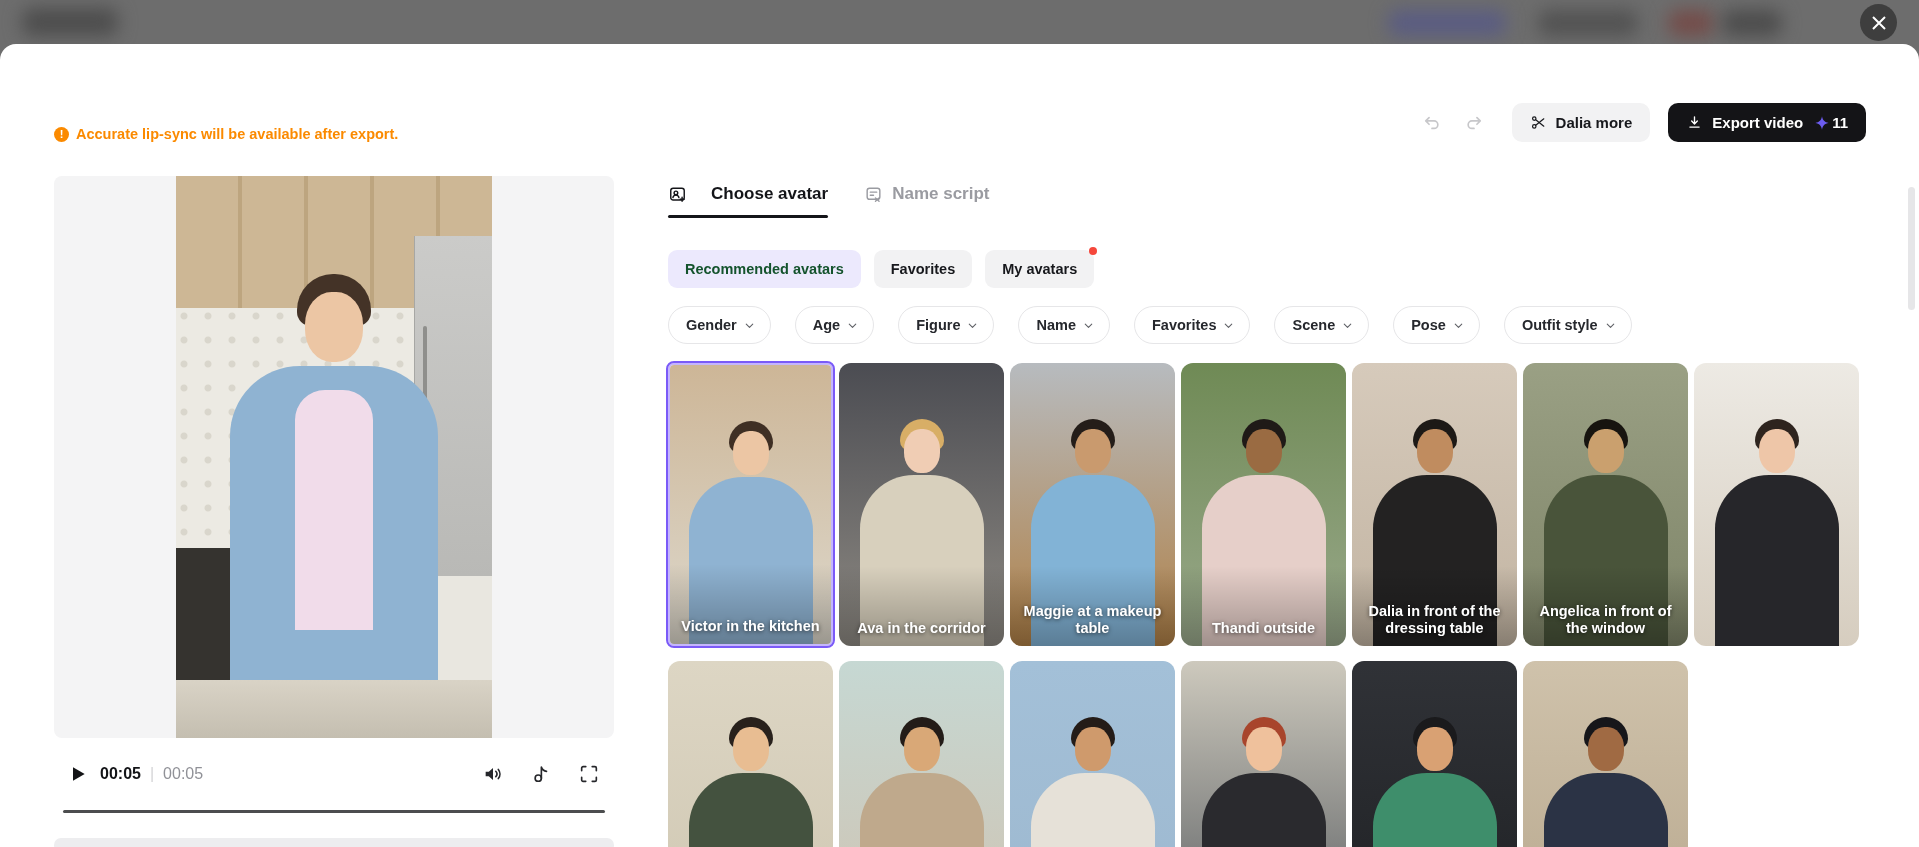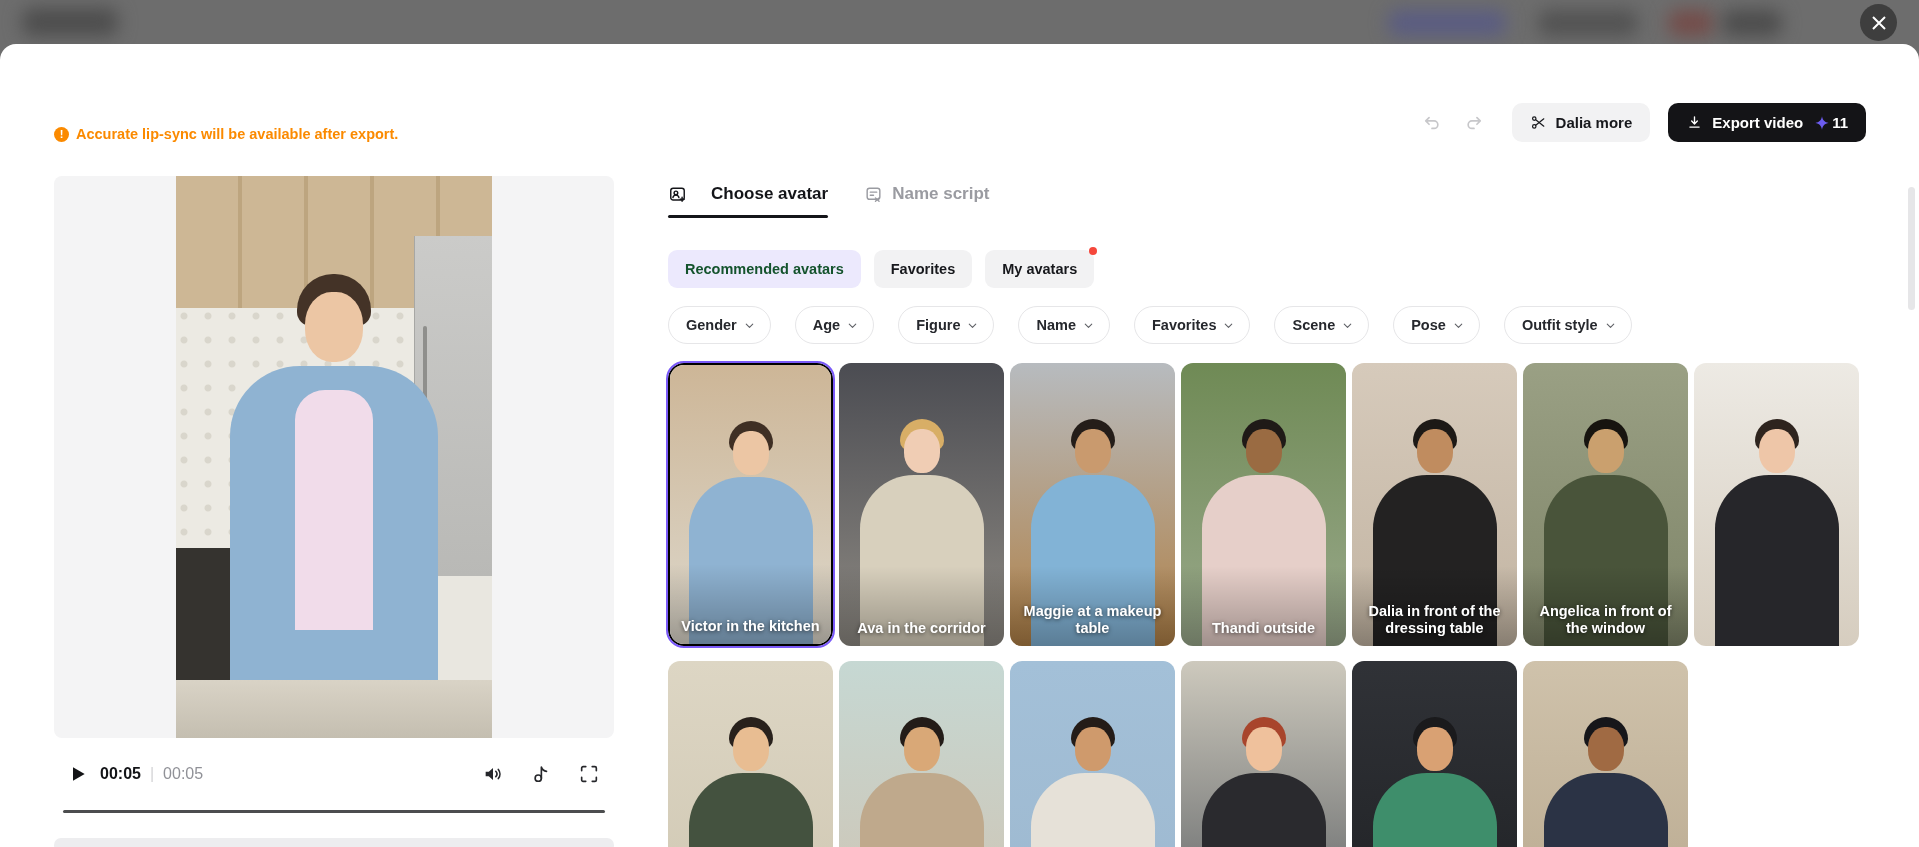--- a/index.html
+++ b/index.html
@@ -86,21 +86,21 @@
   .pill-selected { background:#ece9fd; color:#14532d; }
   .dot { position:absolute; top:-3px; right:-3px; width:8px; height:8px; border-radius:50%; background:#f5473b; }
 
   .filter-row { position:absolute; left:668px; top:262px; display:flex; gap:24px;font-weight:bold; }
   .filter-chip { height:38px; border:1px solid #e6e6e8; border-radius:19px; padding:0 14px 0 17px;
     display:flex; align-items:center; gap:6px; font-size:14.5px; color:#26282d; background:#fff; cursor:pointer; }
   .filter-chip svg { width:13px; height:13px; stroke:#5f6166; stroke-width:2; fill:none; stroke-linecap:round; stroke-linejoin:round; }
 
   .avatar-grid { position:absolute; left:668px; top:319px; width:1196px; display:flex; flex-wrap:wrap; gap:15px 6px; }
   .avatar-card { width:165px; height:283px; border-radius:12px; overflow:hidden; position:relative; cursor:pointer; flex:0 0 auto; }
-  .avatar-card.selected { border:2px solid #000000; outline:2px solid #7a5af8; border-radius:16px; }
+  .avatar-card.selected { border:2px solid #c4b5fd; outline:2px solid #7a5af8; border-radius:6px; }
   .scene { position:absolute; inset:0; }
   .p-hair { position:absolute; left:50%; transform:translateX(-50%); top:56px; width:44px; height:32px; border-radius:22px 22px 10px 10px; }
   .p-head { position:absolute; left:50%; transform:translateX(-50%); top:66px; width:36px; height:44px; border-radius:46%; }
   .p-body { position:absolute; left:50%; transform:translateX(-50%); top:112px; width:124px; height:175px; border-radius:54px 54px 0 0; }
   .shade { position:absolute; left:0; right:0; bottom:0; height:80px; background:linear-gradient(180deg,transparent,rgba(0,0,0,.30)); }
   .card-label { position:absolute; left:0; right:0; bottom:9px; padding:0 10px; text-align:center;
     color:#ffffff; font-size:14.5px; font-weight:700; line-height:1.18; text-shadow:0 1px 4px rgba(0,0,0,.65); }
 
   .scrollbar-thumb { position:absolute; right:4px; top:143px; width:7px; height:123px; border-radius:4px; background:#e6e6e8; cursor:pointer; }
 </style>

